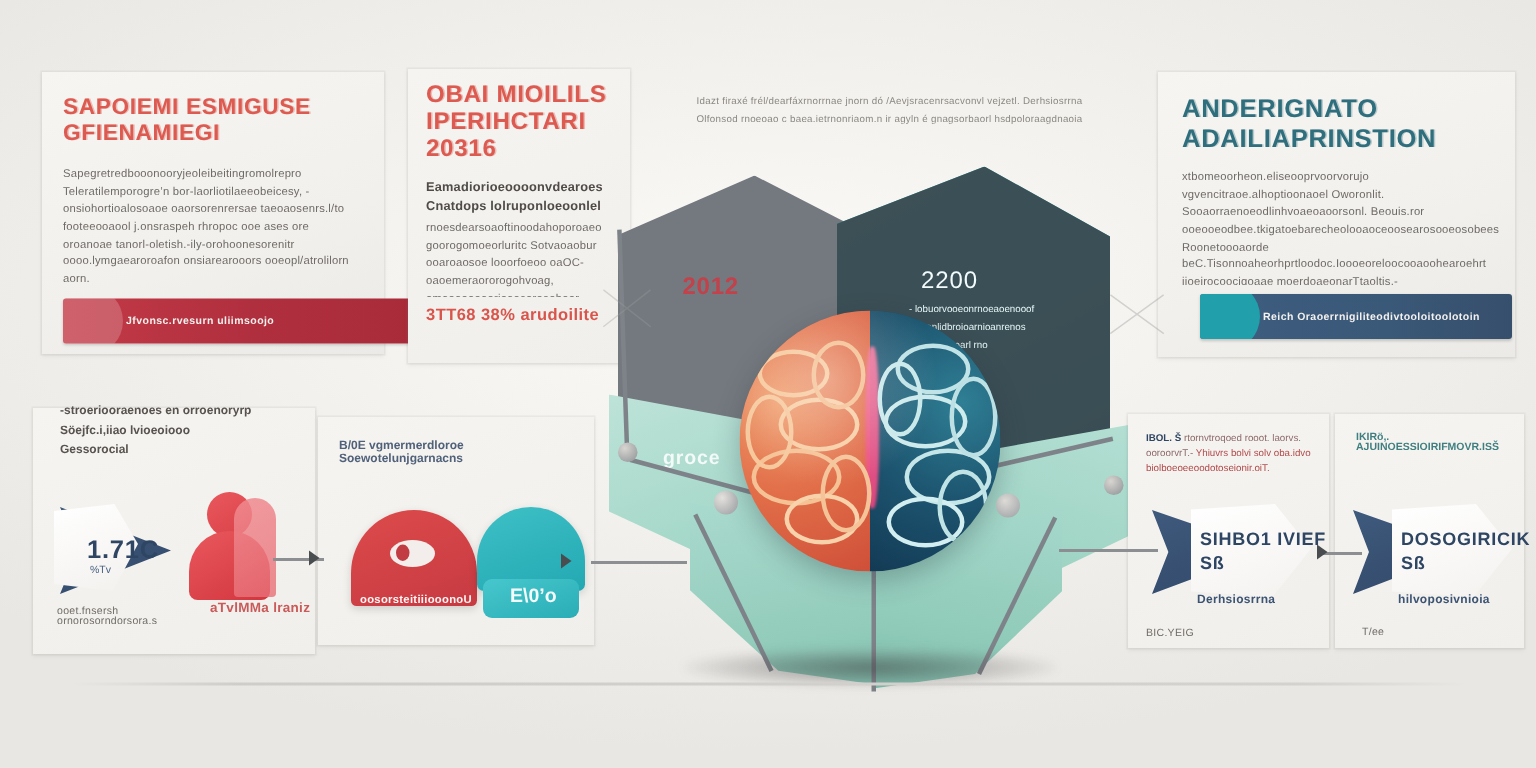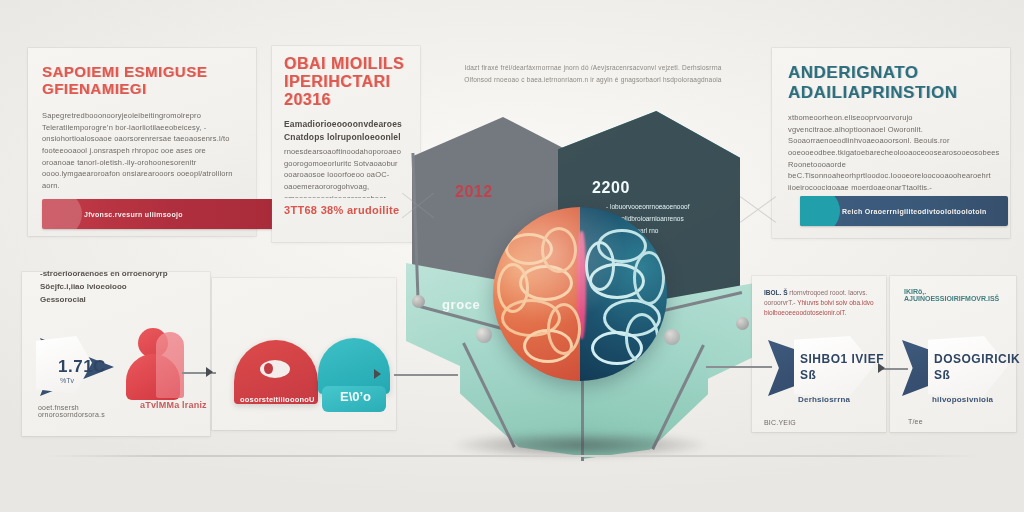--- a/index.html
+++ b/index.html
@@ -145,21 +145,21 @@
                 color:#c2414a;letter-spacing:.5px;filter:blur(.4px);">2012</div>
 
     <div class="face" style="left:158px;top:16px;width:182px;height:212px;
                 background:linear-gradient(150deg,#21b0b4 0%,#16a0a8 55%,#0f8d97 100%);
                 clip-path:polygon(0% 18%, 54% 0%, 100% 22%, 100% 86%, 52% 100%, 0% 84%);
                 box-shadow:0 3px 14px rgba(20,90,100,.30);"></div>
     <div class="face" style="left:158px;top:16px;width:182px;height:212px;
                 clip-path:polygon(0% 18%, 54% 0%, 100% 22%, 100% 86%, 52% 100%, 0% 84%,
                                   5% 80%, 5% 22%, 54% 5%, 95% 25%, 95% 82%, 52% 95%, 0% 84%);
                 background:#3f464c;opacity:.9;"></div>
-    <div style="position:absolute;left:192px;top:84px;font-size:16px;font-weight:700;
+    <div style="position:absolute;left:214px;top:84px;font-size:16px;font-weight:400;
                 color:#f2fbfb;letter-spacing:.6px;filter:blur(.35px);">2200</div>
     <div style="position:absolute;left:206px;top:106px;width:104px;font-size:6.5px;line-height:1.85;
                 color:#e6f7f7;filter:blur(.35px);">
       <div>-  lobuorvooeonrnoeaoenooof</div>
       <div>Beaanlidbroioarnioanrenos</div>
       <div>ooaiaeaoboarl rno</div>
       <div>looeolcraroroa</div>
     </div>
 
     <div class="face" style="left:6px;top:162px;width:178px;height:150px;
@@ -252,20 +252,22 @@
         border-radius:28px 28px 6px 6px;"></div>
     <div style="position:absolute;left:34px;top:4px;width:28px;height:66px;
         background:linear-gradient(150deg,rgba(240,140,145,.85),rgba(232,110,118,.8));
         border-radius:26px 26px 5px 5px;"></div>
   </div>
 
   <div class="caption" style="position:absolute;left:38px;top:404px;width:96px;color:#6f6b66;">ooet.fnsersh ornorosorndorsora.s</div>
   <div class="caption" style="position:absolute;left:140px;top:400px;width:70px;color:#c95a5a;font-weight:700;font-size:9px;">aTvlMMa lraniz</div>
 
   <div class="card plain" style="left:212px;top:278px;width:184px;height:152px;"></div>
+  <div style="position:absolute;left:226px;top:292px;width:160px;font-size:8px;color:#50617a;
+              font-weight:700;filter:blur(.3px);">B/0E vgmermerdloroe Soewotelunjgarnacns</div>
 
   <div class="dome" style="left:234px;top:340px;width:84px;height:64px;
               background:linear-gradient(160deg,#dd4b4b 0%,#c63a42 100%);
               border-radius:46px 46px 4px 4px;box-shadow:0 2px 6px rgba(0,0,0,.15);">
     <div style="position:absolute;left:26px;top:20px;width:30px;height:18px;border-radius:50%;
                 background:#f3eeeb;"></div>
     <div style="position:absolute;left:30px;top:23px;width:9px;height:11px;border-radius:50%;
                 background:#c23c44;"></div>
   </div>
   <div class="caption" style="position:absolute;left:240px;top:395px;width:76px;color:#fdf5f4;font-weight:700;font-size:7.5px;">oosorsteitiiiooonoU</div>

